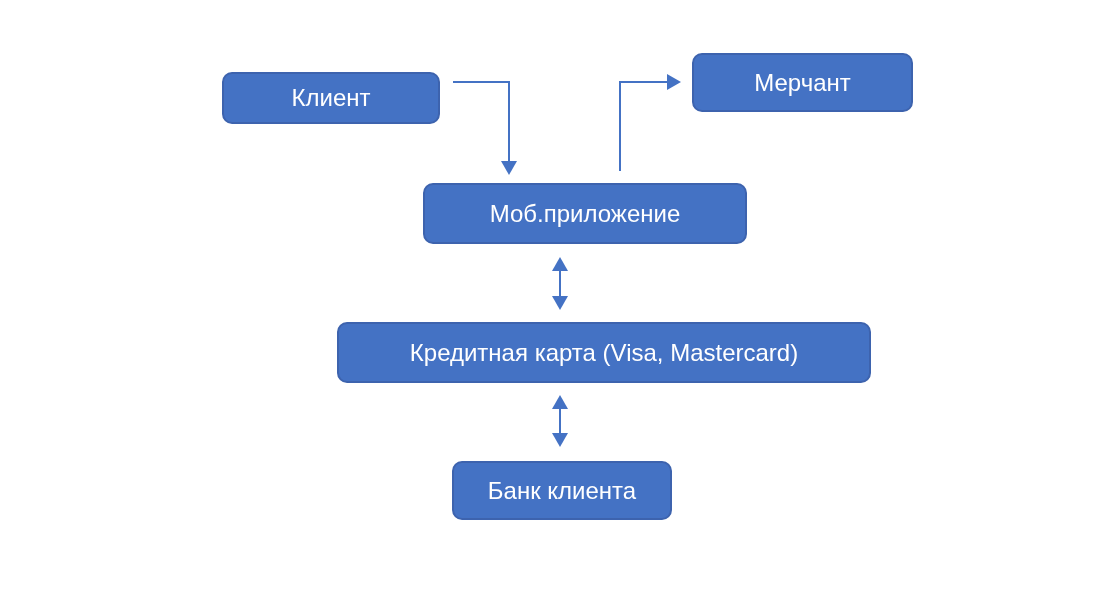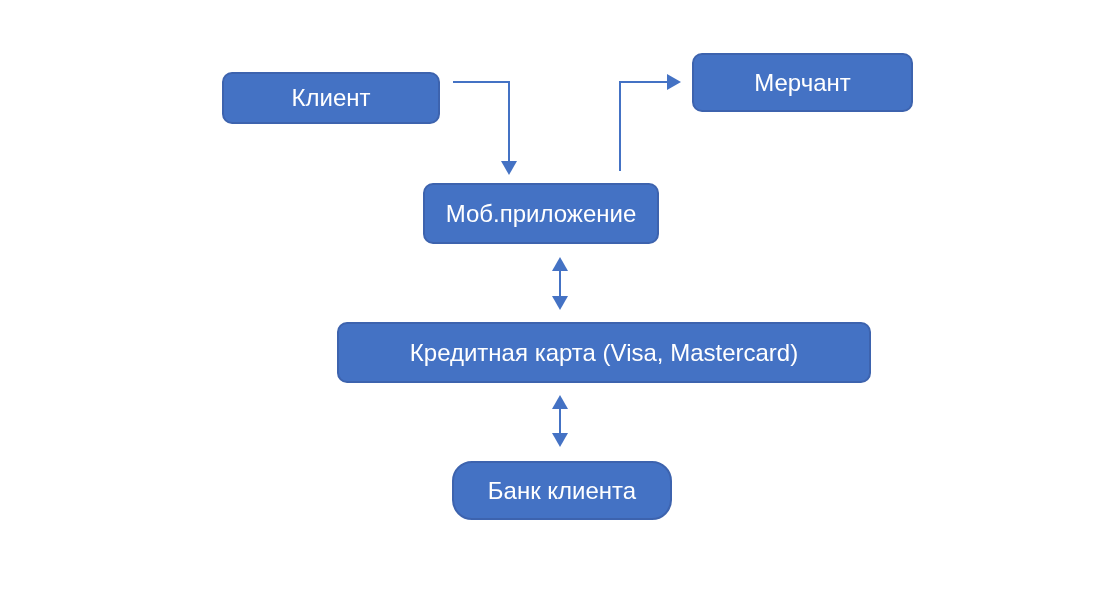--- a/index.html
+++ b/index.html
@@ -41,23 +41,23 @@
     color: var(--node-text, #ffffff);
     display: flex;
     align-items: center;
     justify-content: center;
     font-size: 24px;
     line-height: 1;
     white-space: nowrap;
   }
   #node-client      { left: 222px; top: 53px;  width: 218px; height: 52px; margin-top: 19px; }
   #node-merchant    { left: 692px; top: 53px;  width: 221px; height: 59px; }
-  #node-mobile-app  { left: 423px; top: 183px; width: 236px; height: 61px; }
+  #node-mobile-app  { left: 423px; top: 183px; width: 324px; height: 61px; }
   #node-credit-card { left: 293px; top: 322px; width: 534px; height: 61px; margin-left: 44px; }
-  #node-client-bank { left: 452px; top: 461px; width: 220px; height: 59px; border-radius: 20px; }
+  #node-client-bank { left: 452px; top: 461px; width: 220px; height: 59px; }
 </style>
 </head>
 <body style="--bg: #FFFFFF; --node-fill: #4472C4; --node-border: #3D63AE; --node-text: #FFFFFF; --arrow: #4472C4;">
 
 <div class="canvas">
 
   <svg class="arrows" width="1100" height="600" viewBox="0 0 1100 600">
     <defs>
       <marker id="arrow" markerUnits="userSpaceOnUse" markerWidth="15" markerHeight="16" refX="12" refY="8" orient="auto-start-reverse">
         <path class="arrowhead" d="M0,0 L14,8 L0,16 Z"></path>

